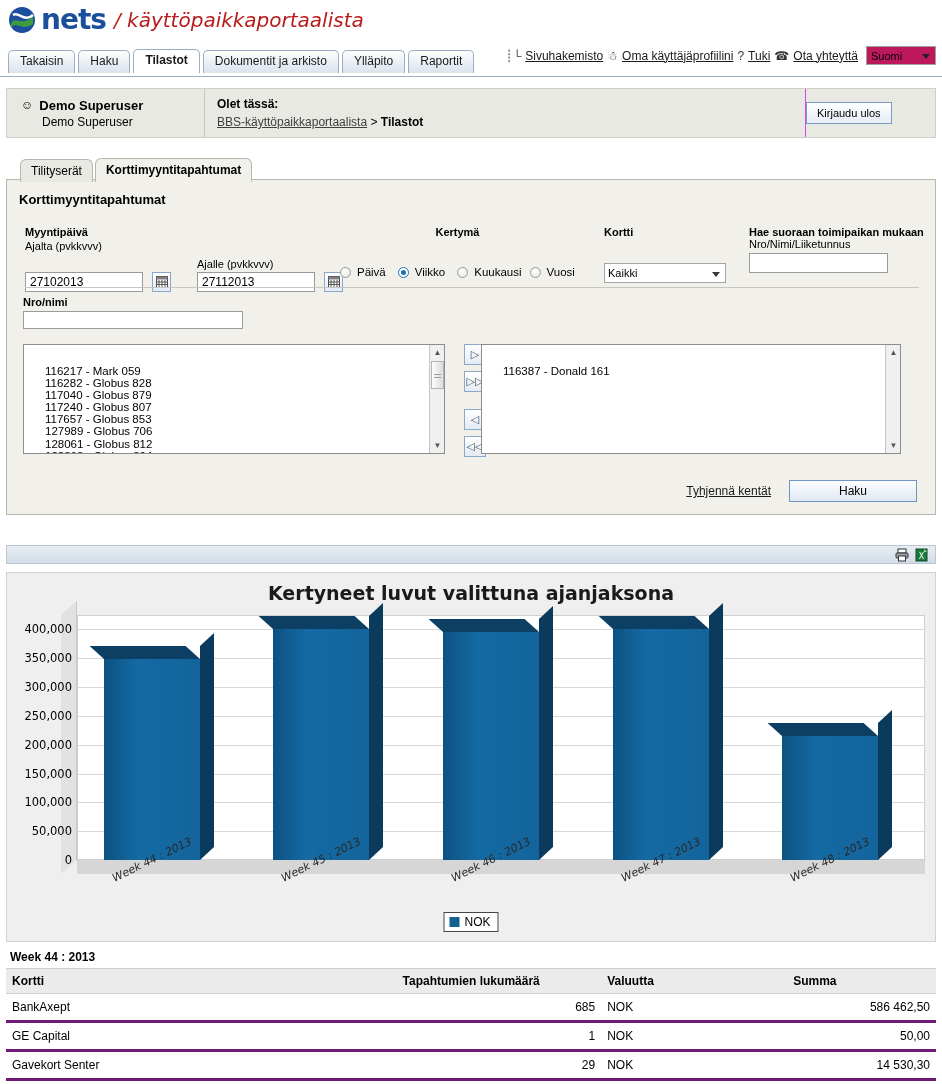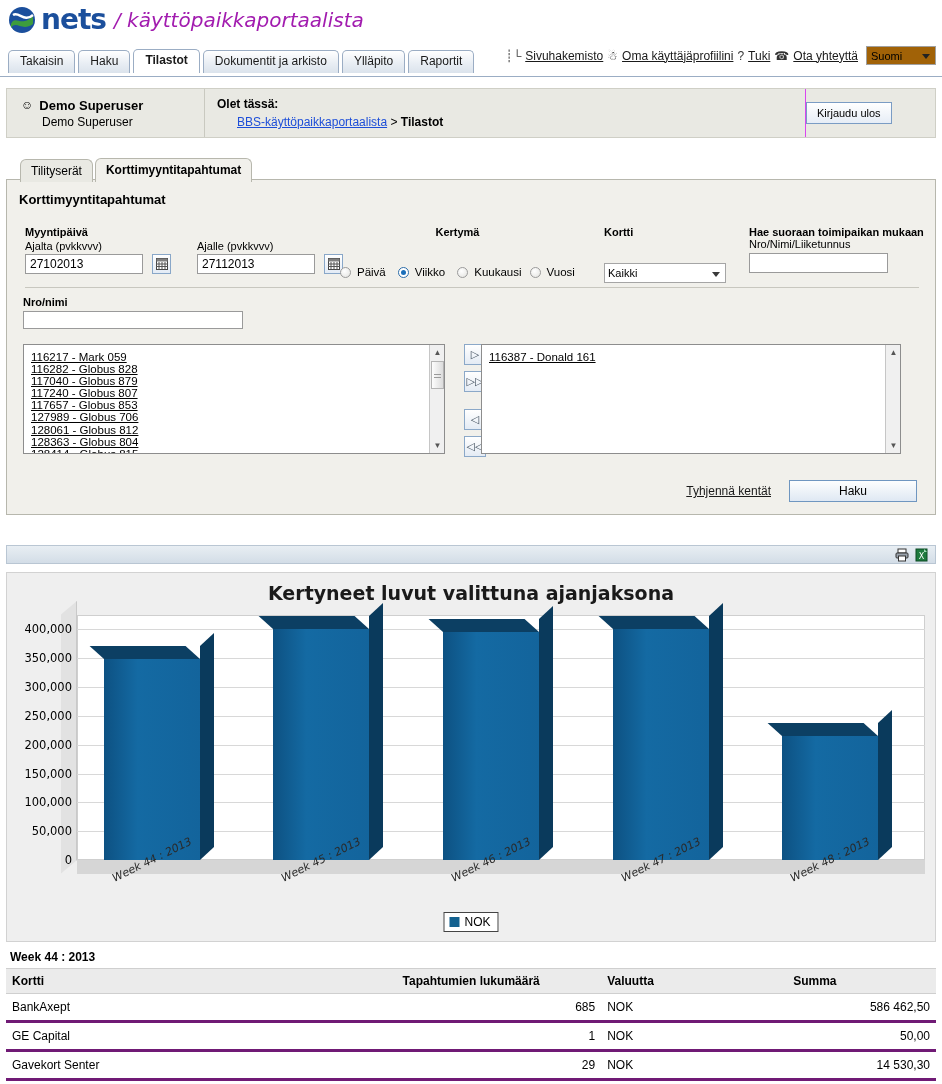--- a/index.html
+++ b/index.html
@@ -23,21 +23,21 @@
     position: absolute; left: 8px; top: 6px;
     display: flex; align-items: center;
   }
   .logo-mark { width: 28px; height: 28px; position: relative; margin-right: 5px; }
   .logo-text {
     font-size: 28px; font-weight: bold; color: #1b4f9c;
     letter-spacing: -1px; line-height: 28px;
     font-family: "DejaVu Sans", sans-serif;
   }
   .logo-sub {
-    font-size: 20px; color: #a21caf; font-style: italic;
+    font-size: 20px; color: #b91c1c; font-style: italic;
     margin-left: 8px; line-height: 28px;
     font-family: "DejaVu Sans", sans-serif;
   }
 
   
   #topnav {
     position: absolute; left: 8px; top: 49px;
     display: flex; align-items: flex-end; gap: 3px;
     z-index: 5;
   }
@@ -69,21 +69,21 @@
     position: absolute; right: 6px; top: 46px;
     display: flex; align-items: center; gap: 4px;
     font-size: 12px;
   }
   #headerlinks a {
     color: #1a1a1a; text-decoration: underline; cursor: pointer;
   }
   .hl-icon { font-size: 12px; color: #333; }
   .lang-select {
     border: 1px solid #a0a0a0;
-    background: #a16207;
+    background: #be185d;
     width: 70px; height: 19px;
     font-size: 11px;
     padding-left: 4px;
     display: flex; align-items: center;
     position: relative;
     margin-left: 4px;
     cursor: pointer;
   }
   .lang-select .arrow {
     position: absolute; right: 5px; top: 7px;
@@ -106,21 +106,21 @@
     border-right: 1px solid #c9c9c0;
     height: 100%;
     display: flex; flex-direction: column; justify-content: center;
   }
   .user-row1 { display: flex; align-items: center; gap: 6px; }
   .user-name { font-weight: bold; font-size: 13px; }
   .user-sub { font-size: 12px; margin-left: 21px; margin-top: 2px; }
   #here-block { padding-left: 12px; flex: 1; }
   .here-label { font-weight: bold; font-size: 12px; }
   .here-crumbs { font-size: 12px; margin-top: 4px; }
-  .here-crumbs a { color: #1d4ed8; text-decoration: underline; margin-left: 20px; }
+  .here-crumbs a { color: #404040; text-decoration: underline; }
   .here-crumbs b { font-weight: bold; }
   #logout-block {
     width: 130px; border-left: 1px solid #d946ef; height: 100%;
     display: flex; align-items: center; 
   }
   .logout-btn {
     border: 1px solid #7a9cc4;
     background: linear-gradient(to bottom, #ffffff, #e6edf6);
     font-size: 11px; padding: 4px 10px; cursor: pointer;
   }
@@ -206,21 +206,21 @@
     border-bottom: 1px solid #c8c7bf;
   }
 
   .listbox {
     border: 1px solid #8d8d8d;
     background: #ffffff;
     overflow: hidden;
     position: relative;
     font-size: 11.5px;
   }
-  .listbox ul { list-style: none; margin: 4px; padding: 2px 0 0 3px; text-decoration: underline; }
+  .listbox ul { list-style: none; margin: 18px; padding: 2px 0 0 3px; }
   .listbox li { line-height: 12.1px; white-space: nowrap; }
   .lb-scroll {
     position: absolute; right: 0; top: 0; width: 15px; height: 100%;
     background: #f0f0f0; border-left: 1px solid #c6c6c6;
   }
   .lb-arrow {
     width: 15px; height: 15px; background: #f0f0f0;
     display: flex; align-items: center; justify-content: center;
     font-size: 8px; color: #555; cursor: pointer;
   }
@@ -426,21 +426,21 @@
 </div>
 
 <div id="panel">
   <div class="panel-title">Korttimyyntitapahtumat</div>
 
   <div style="position:absolute; left:18px; top:46px;">
     <div class="lbl-bold">Myyntipäivä</div>
     <div style="display:flex; align-items:flex-end; gap:9px; margin-top:2px;">
       <div>
         <div class="lbl">Ajalta (pvkkvvv)</div>
-        <input class="txtinput" style="width: 118px; margin-top: 2px;" value="27102013">
+        <input class="txtinput" style="width: 118px; margin-top: 20px;" value="27102013">
       </div>
       <div class="calbtn">
         <svg width="12" height="12" viewBox="0 0 12 12">
             <rect x="0.5" y="0.5" width="11" height="11" fill="#fff" stroke="#444"></rect>
             <rect x="0.5" y="0.5" width="11" height="3" fill="#7f7f7f"></rect>
             <g stroke="#555">
               <line x1="3" y1="4" x2="3" y2="11.5"></line>
               <line x1="6" y1="4" x2="6" y2="11.5"></line>
               <line x1="9" y1="4" x2="9" y2="11.5"></line>
               <line x1="0" y1="6" x2="12" y2="6"></line>

